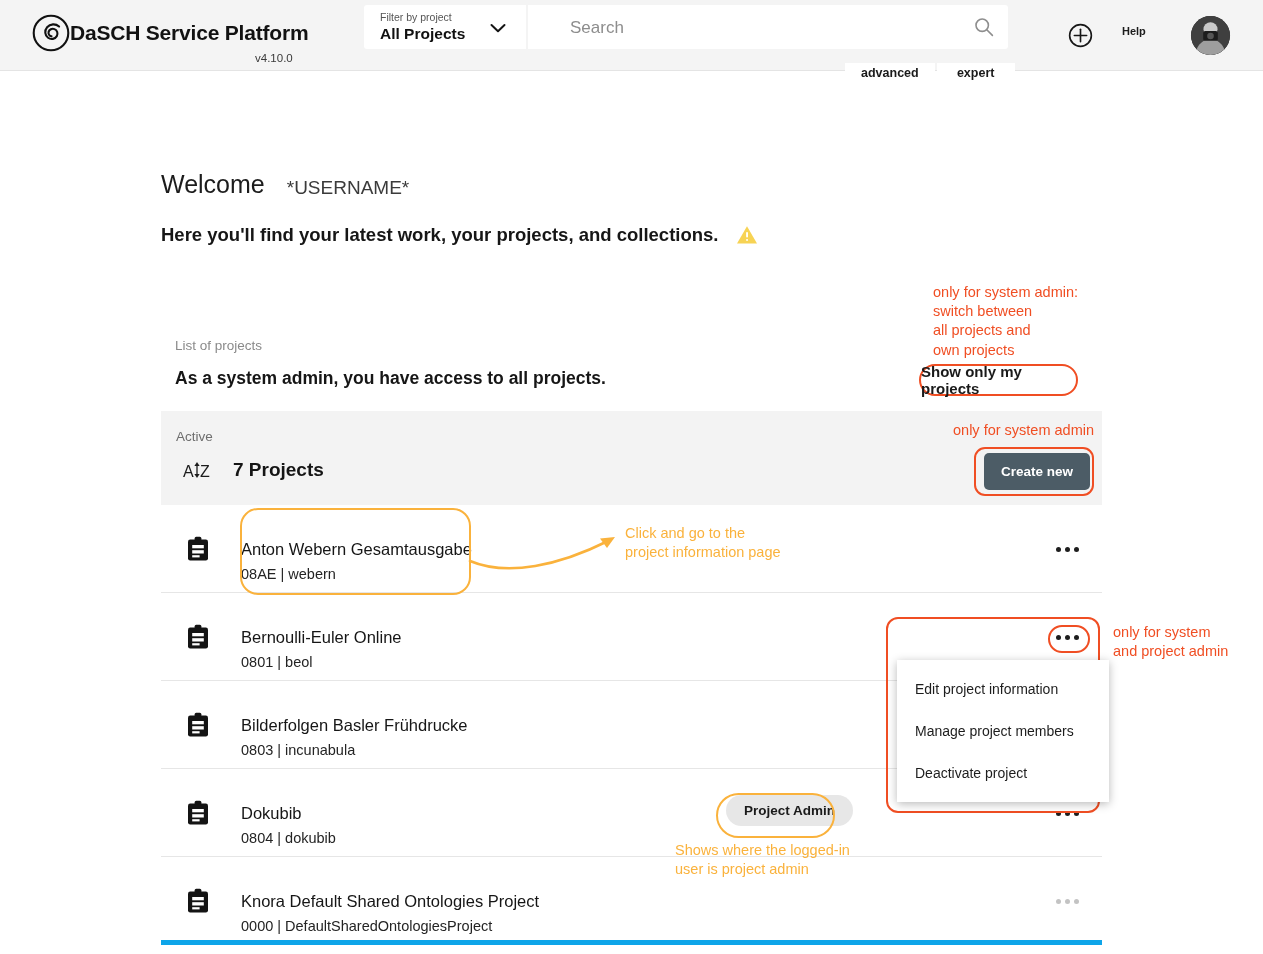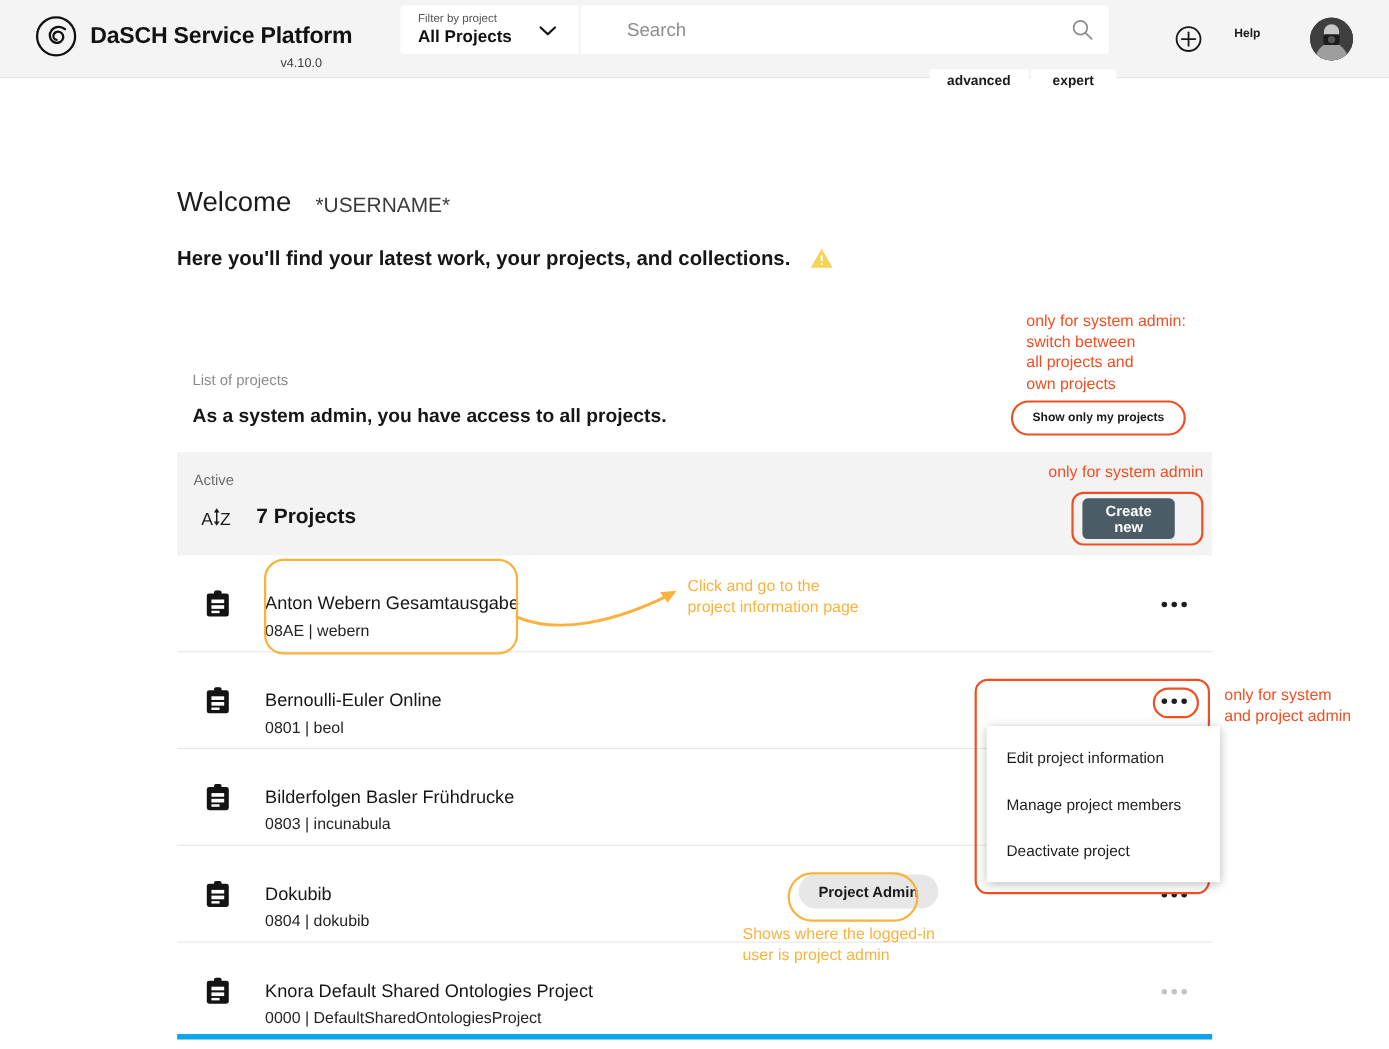--- a/index.html
+++ b/index.html
@@ -23,21 +23,20 @@
     width: 1263px;
     height: 70px;
     background: #f4f4f4;
     border-bottom: 1px solid #e4e4e4;
   }
   .brand {
     position: absolute;
     left: 32px; top: 14px;
     display: flex;
     align-items: center;
-    gap: 12px;
   }
   .logo-mark {
     width: 38px; height: 38px;
     flex: 0 0 38px;
   }
   .brand-title {
     font-size: 21px;
     font-weight: bold;
     letter-spacing: -0.2px;
     color: #121212;
@@ -199,21 +198,21 @@
     position: absolute;
     left: 919px; top: 364px;
     width: 159px; height: 32px;
     border: 2px solid #f04e23;
     border-radius: 18px;
     background: #ffffff;
     display: flex;
     align-items: center;
     justify-content: center;
     font-family: "Liberation Sans", sans-serif;
-    font-size: 11px;
+    font-size: 15px;
     font-weight: bold;
     color: #1a1a1a;
     cursor: pointer;
     box-sizing: border-box;
   }
 
   .list-label {
     position: absolute;
     left: 175px; top: 338px;
     font-size: 13.5px;
@@ -257,21 +256,21 @@
     position: absolute;
     left: 974px; top: 447px;
     width: 120px; height: 49px;
     border: 2.5px solid #f04e23;
     border-radius: 11px;
     box-sizing: border-box;
   }
   .create-new-btn {
     position: absolute;
     left: 984px; top: 453px;
-    width: 84px; height: 37px;
+    width: 106px; height: 37px;
     background: #4c5c66;
     color: #ffffff;
     border: none;
     border-radius: 5px;
     font-family: "Liberation Sans", sans-serif;
     font-size: 13.5px;
     font-weight: bold;
     cursor: pointer;
   }
 

